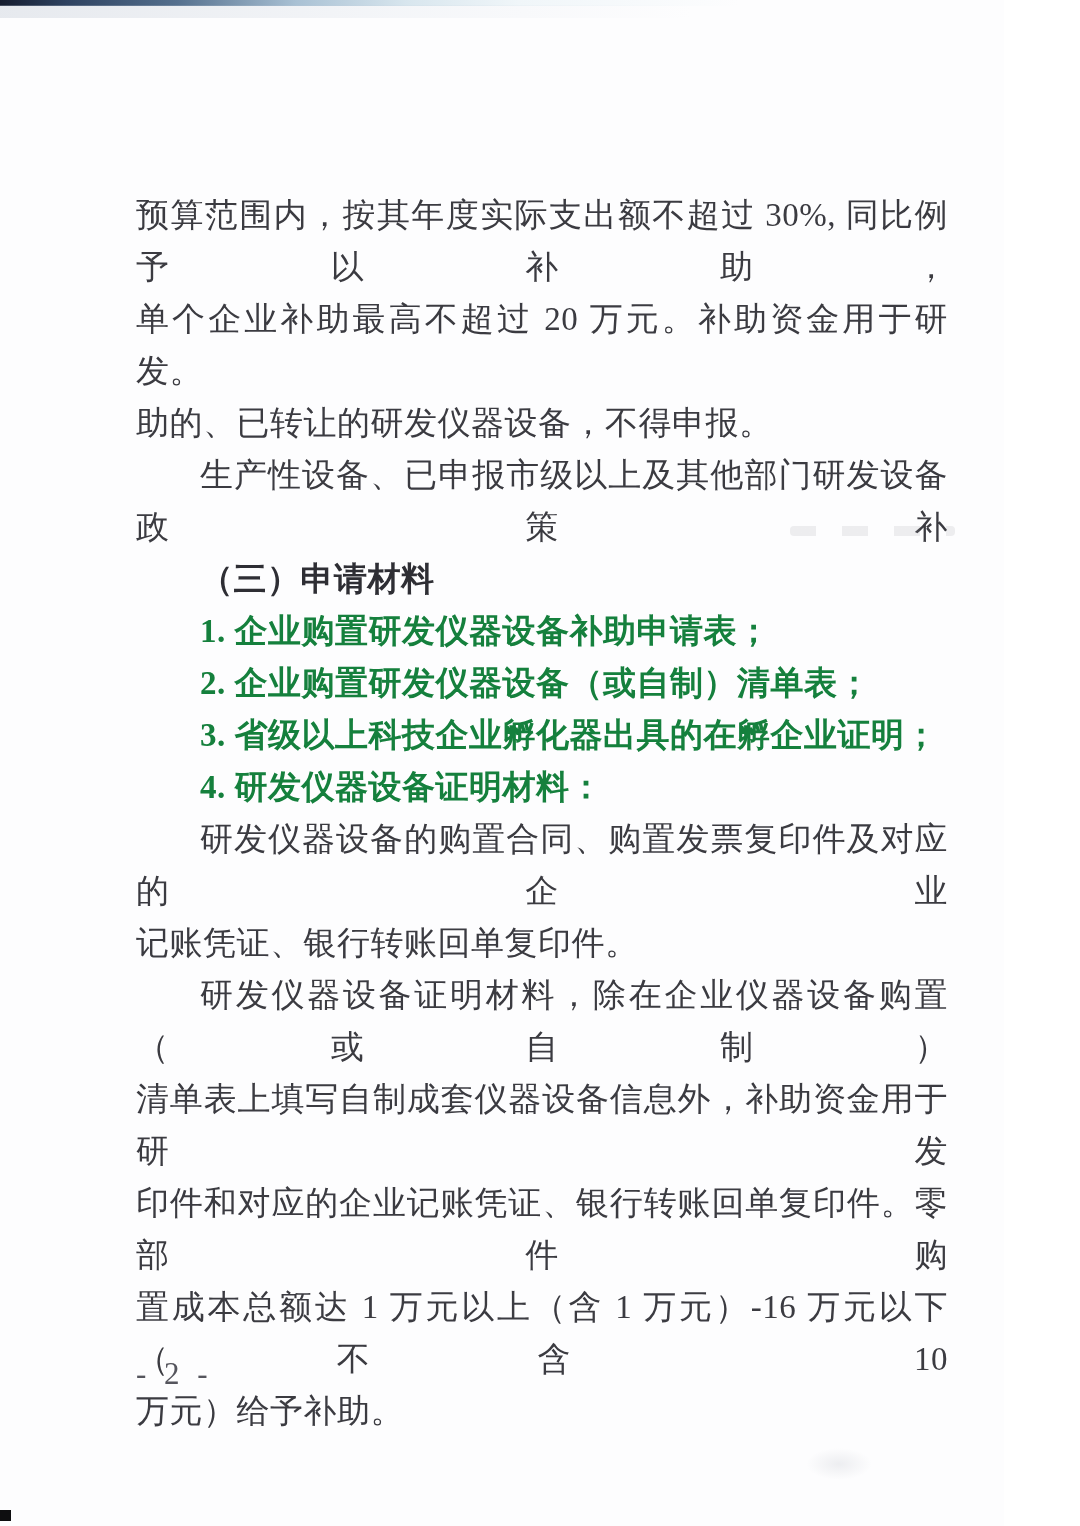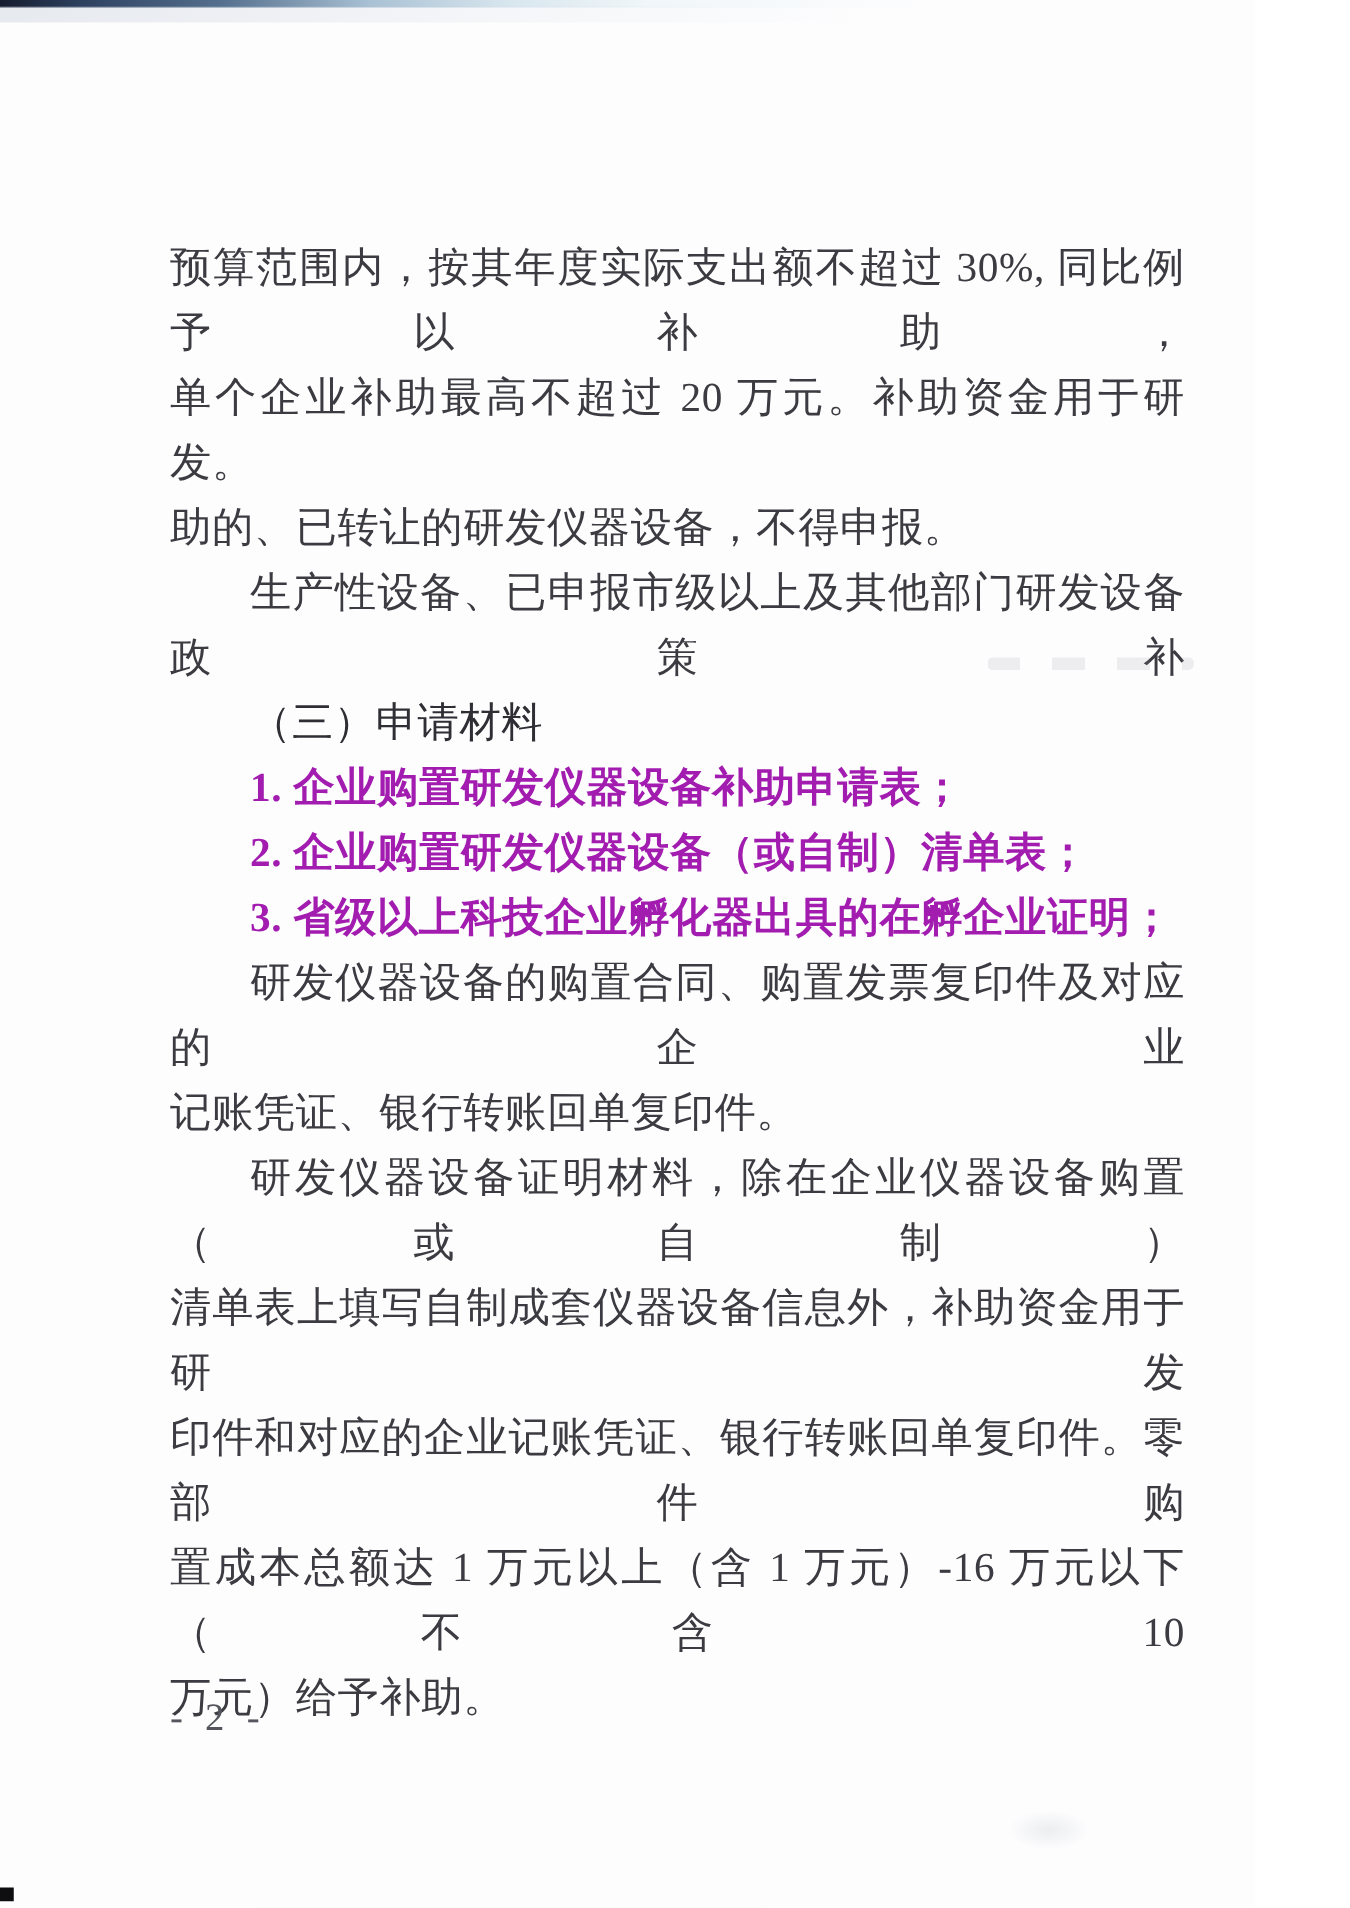--- a/index.html
+++ b/index.html
@@ -56,26 +56,26 @@
     text-align: justify;
     text-align-last: justify;
   }
   .line.end {
     text-align-last: left;
   }
   .line.indent {
     text-indent: 64px;
   }
   .line.heading {
-    font-weight: normal;
+    font-weight: bold;
     color: #2e2e34;
   }
   .line.item {
     font-weight: bold;
-    color: #a21caf;
+    color: #15803d;
   }
   
   .ghost-dashes {
     position: absolute;
     left: 790px;
     top: 526px;
     width: 165px;
     height: 10px;
     background: repeating-linear-gradient(to right,
       rgba(140,140,148,0.14) 0 26px,
@@ -123,20 +123,21 @@
 
   <div class="body-text">
     <div class="line">预算范围内，按其年度实际支出额不超过 30%, 同比例予以补助，</div>
     <div class="line end">单个企业补助最高不超过 20 万元。补助资金用于研发。</div>
     <div class="line end">助的、已转让的研发仪器设备，不得申报。</div>
     <div class="line indent">生产性设备、已申报市级以上及其他部门研发设备政策补</div>
     <div class="line end indent heading">（三）申请材料</div>
     <div class="line end indent item">1. 企业购置研发仪器设备补助申请表；</div>
     <div class="line end indent item">2. 企业购置研发仪器设备（或自制）清单表；</div>
     <div class="line end indent item">3. 省级以上科技企业孵化器出具的在孵企业证明；</div>
+    <div class="line end indent item">4. 研发仪器设备证明材料：</div>
     <div class="line indent">研发仪器设备的购置合同、购置发票复印件及对应的企业</div>
     <div class="line end">记账凭证、银行转账回单复印件。</div>
     <div class="line indent">研发仪器设备证明材料，除在企业仪器设备购置（或自制）</div>
     <div class="line">清单表上填写自制成套仪器设备信息外，补助资金用于研发</div>
     <div class="line">印件和对应的企业记账凭证、银行转账回单复印件。零部件购</div>
     <div class="line">置成本总额达 1 万元以上（含 1 万元）-16 万元以下（不含 10</div>
     <div class="line end">万元）给予补助。</div>
 
   </div>
 

